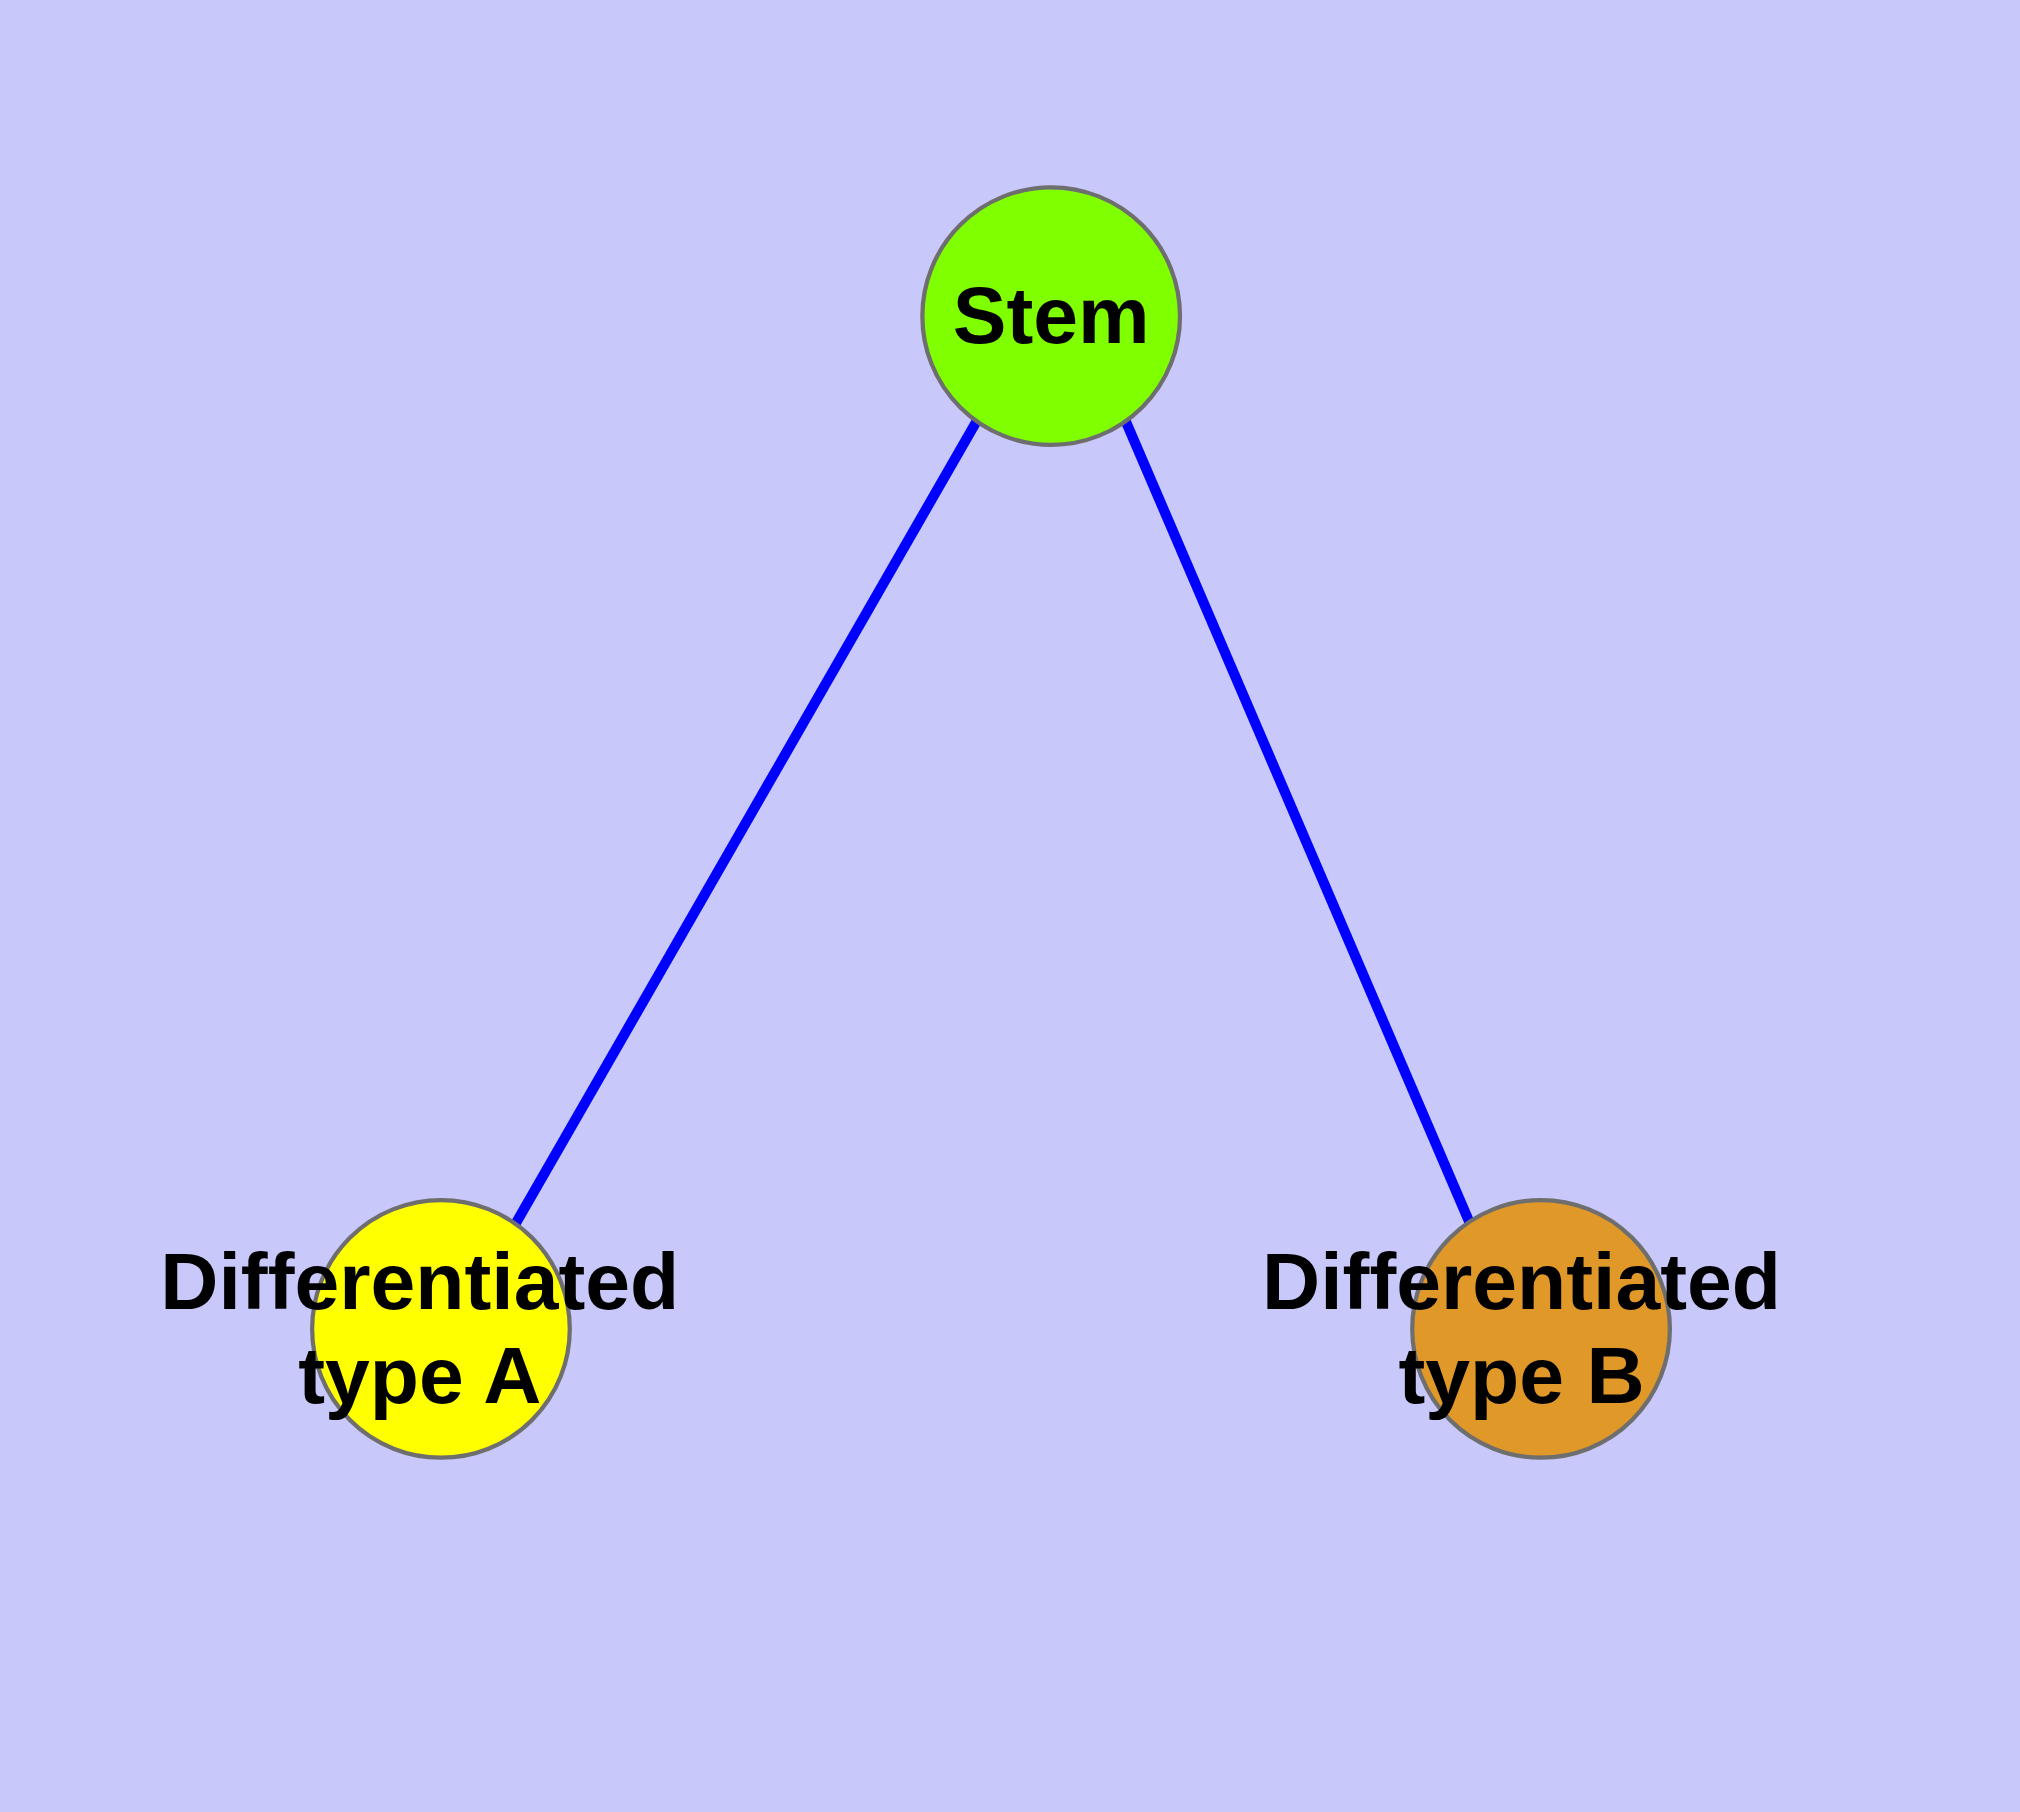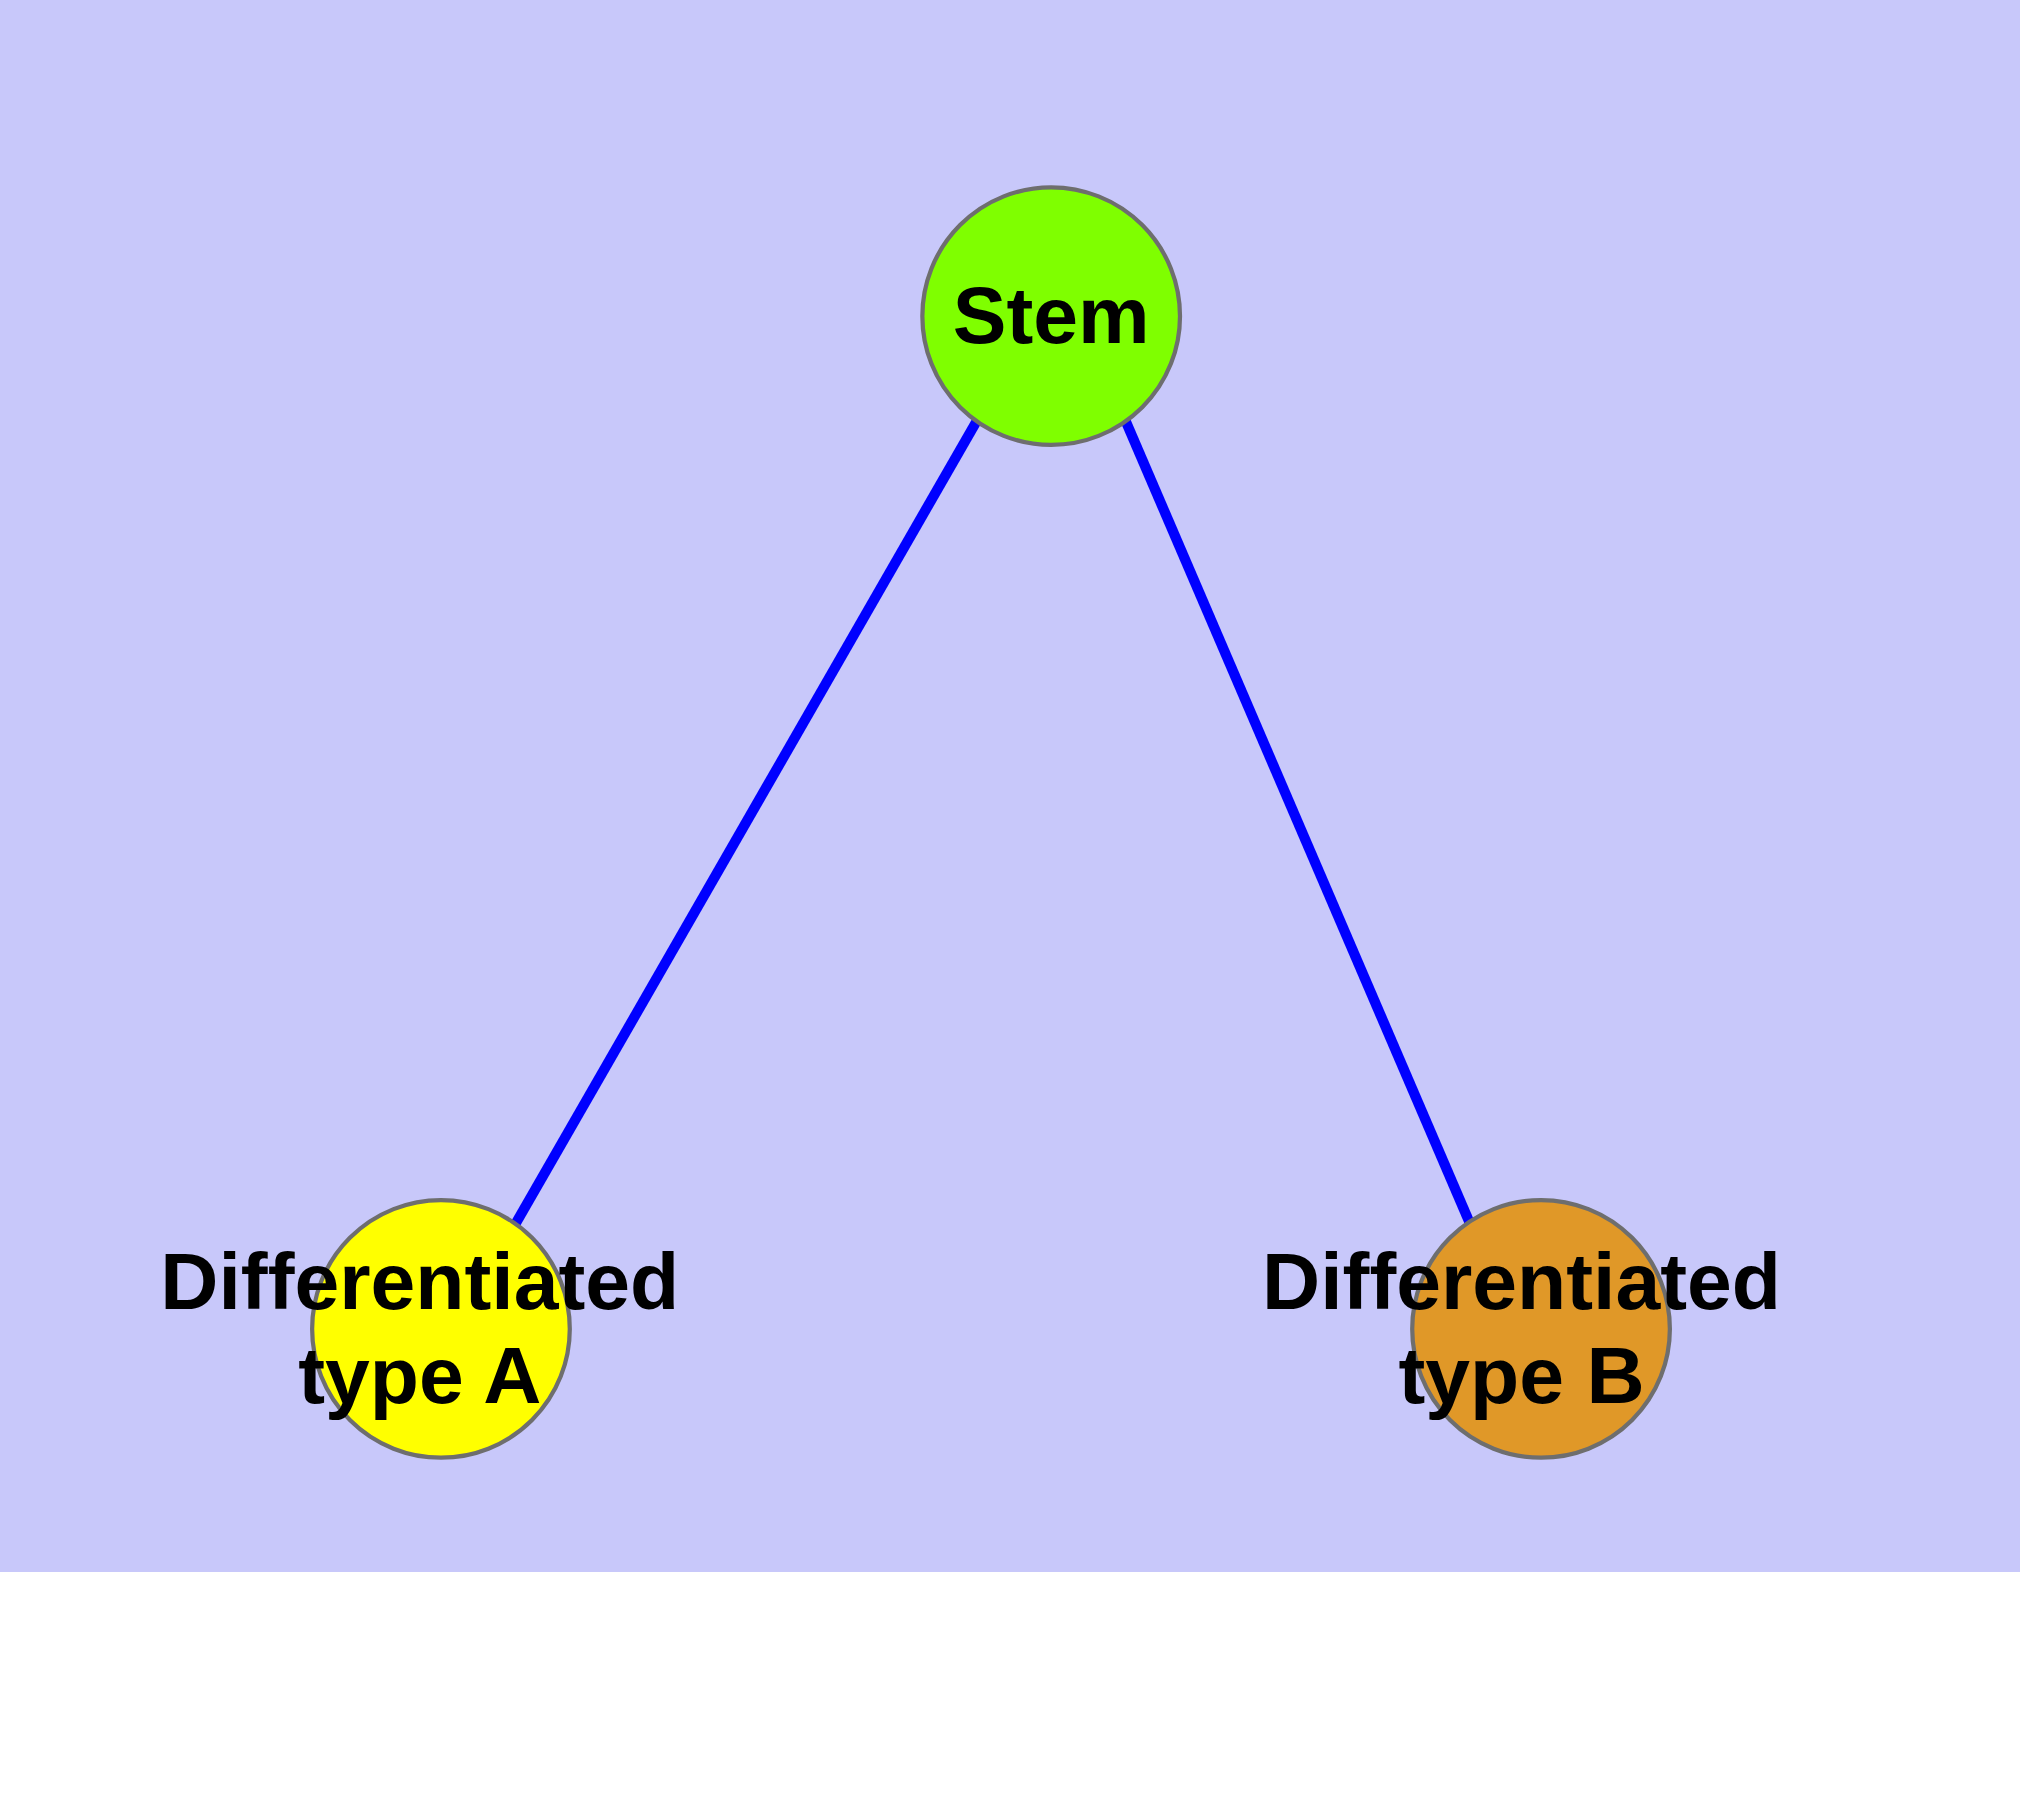--- a/index.html
+++ b/index.html
@@ -9,21 +9,21 @@
   }
   body {
     width: 2021px;
     height: 1812px;
     overflow: hidden;
     font-family: "Liberation Sans", "DejaVu Sans", sans-serif;
   }
   #graph-canvas {
     position: relative;
     width: 2021px;
-    height: 1572px;
+    height: 1812px;
     background: #c8c8fa;
     text-align: center;
   }
   #graph-svg {
     position: absolute;
     top: 0;
     left: 0;
     width: 2021px;
     height: 1812px;
     display: block;

